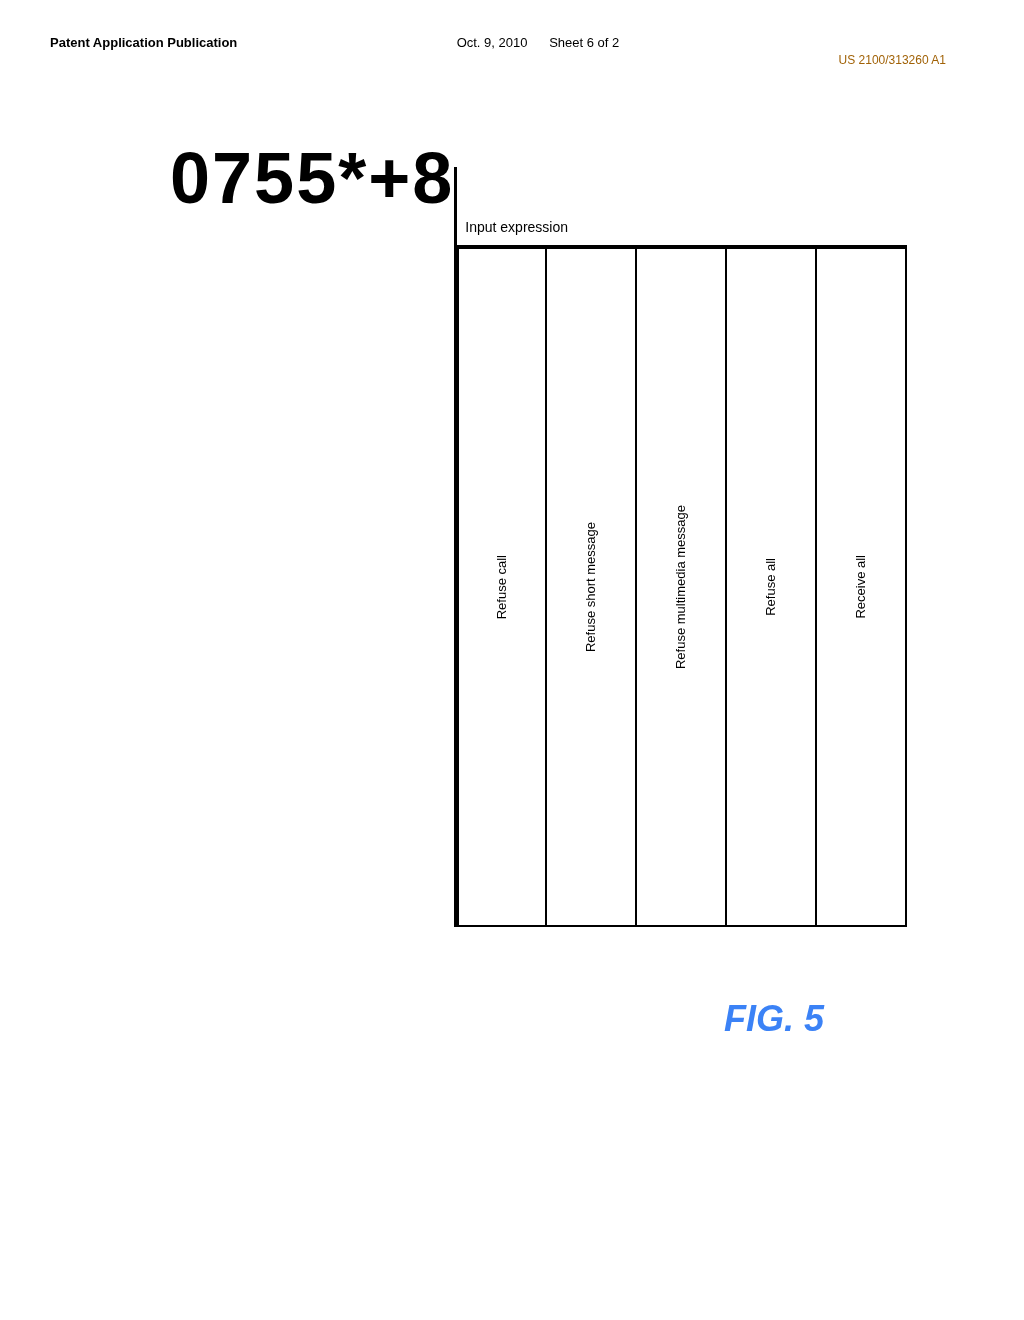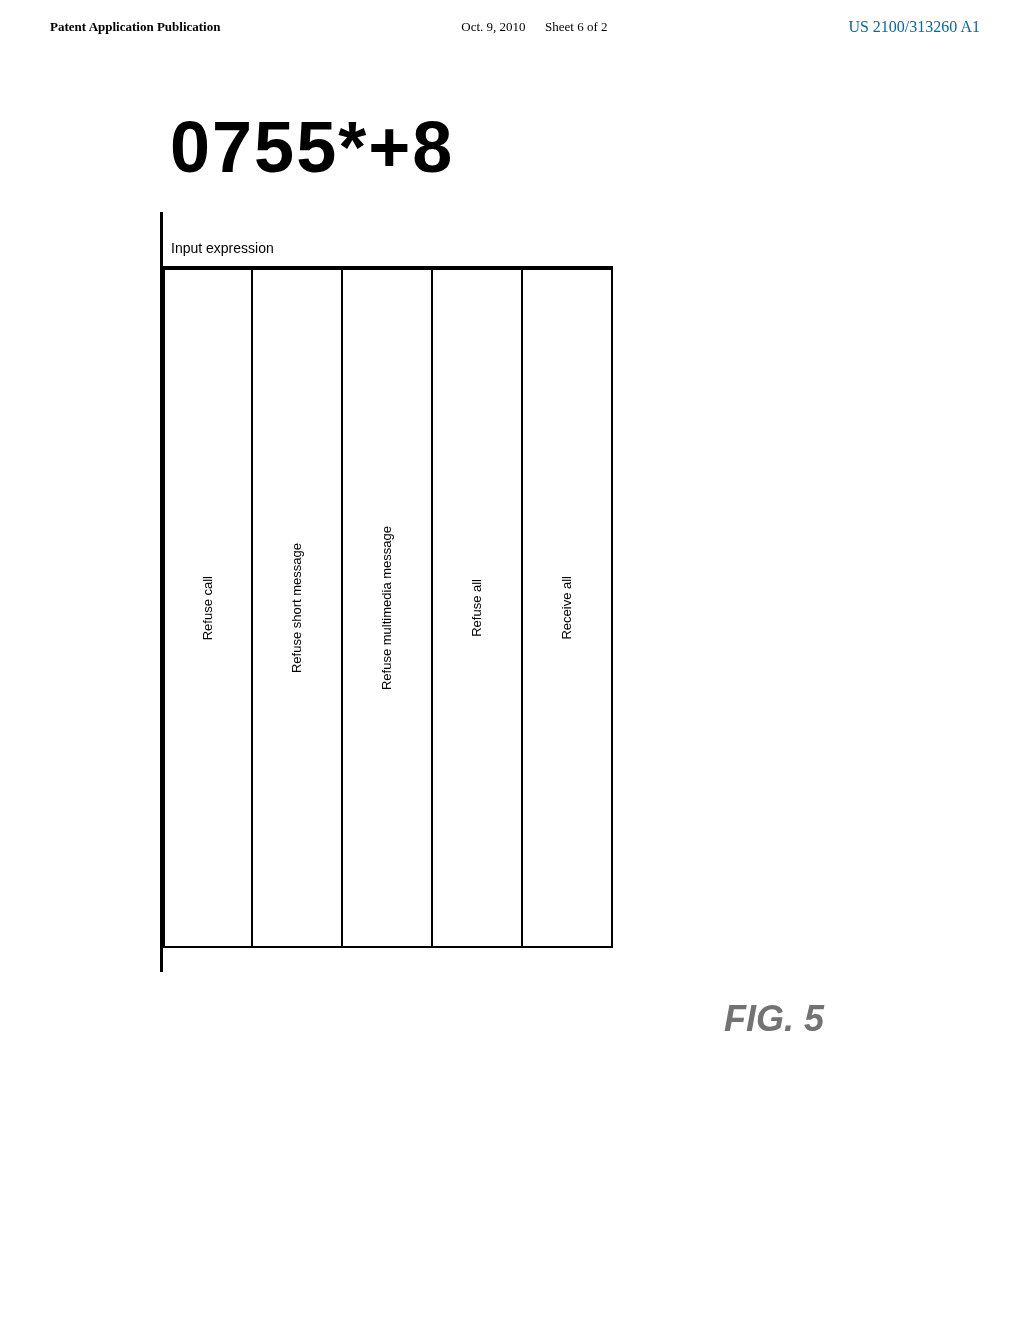--- a/index.html
+++ b/index.html
@@ -14,64 +14,64 @@
       background: #ffffff;
       font-family: Arial, Helvetica, sans-serif;
       position: relative;
       overflow: hidden;
     }
 
     .header {
       display: flex;
       justify-content: space-between;
       align-items: center;
-      padding: 18px 44px 10px 50px;
+      padding: 18px 78px 10px 50px;
       border-bottom: none;
-      font-family: Liberation Serif, serif;
     }
 
     .header-left {
       font-size: 13px;
       font-weight: bold;
       color: #000;
     }
 
     .header-center {
       font-size: 13px;
       color: #000;
     }
 
     .header-right {
-      font-size: 16px;
-      color: #0369a1;
+      font-size: 12px;
+      color: #a16207;
+      margin-top: 35px;
     }
 
     .main-content {
       display: flex;
-      flex-direction: column;
+      flex-direction: row;
       align-items: flex-start;
       padding-left: 160px;
       padding-top: 60px;
       position: relative;
     }
 
     .big-number {
       font-size: 72px;
       font-weight: bold;
       color: #000;
       letter-spacing: 2px;
       margin-bottom: 0px;
       padding-left: 10px;
     }
 
     .vertical-line-container {
       display: flex;
       flex-direction: row;
-      align-items: center;
-      margin-top: 24px;
+      align-items: flex-end;
+      margin-top: 30px;
       position: relative;
     }
 
     .vertical-line {
       width: 3px;
       height: 760px;
       background: #000;
       margin-right: 0;
     }
 
@@ -120,21 +120,21 @@
       transform: rotate(180deg);
       line-height: 1.4;
     }
 
     .fig-label {
       position: absolute;
       right: 200px;
       bottom: 280px;
       font-size: 36px;
       font-weight: bold;
-      color: #737373;
+      color: #3b82f6;
       font-style: italic;
     }
 
     .options-wrapper {
       display: flex;
       flex-direction: column;
     }
   </style>
 </head>
 <body>

